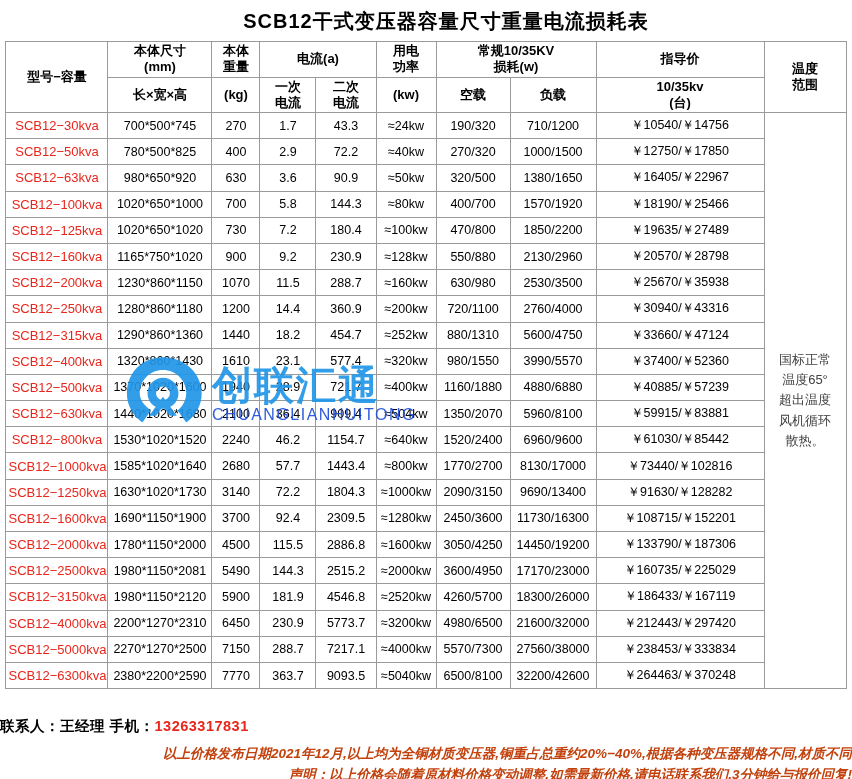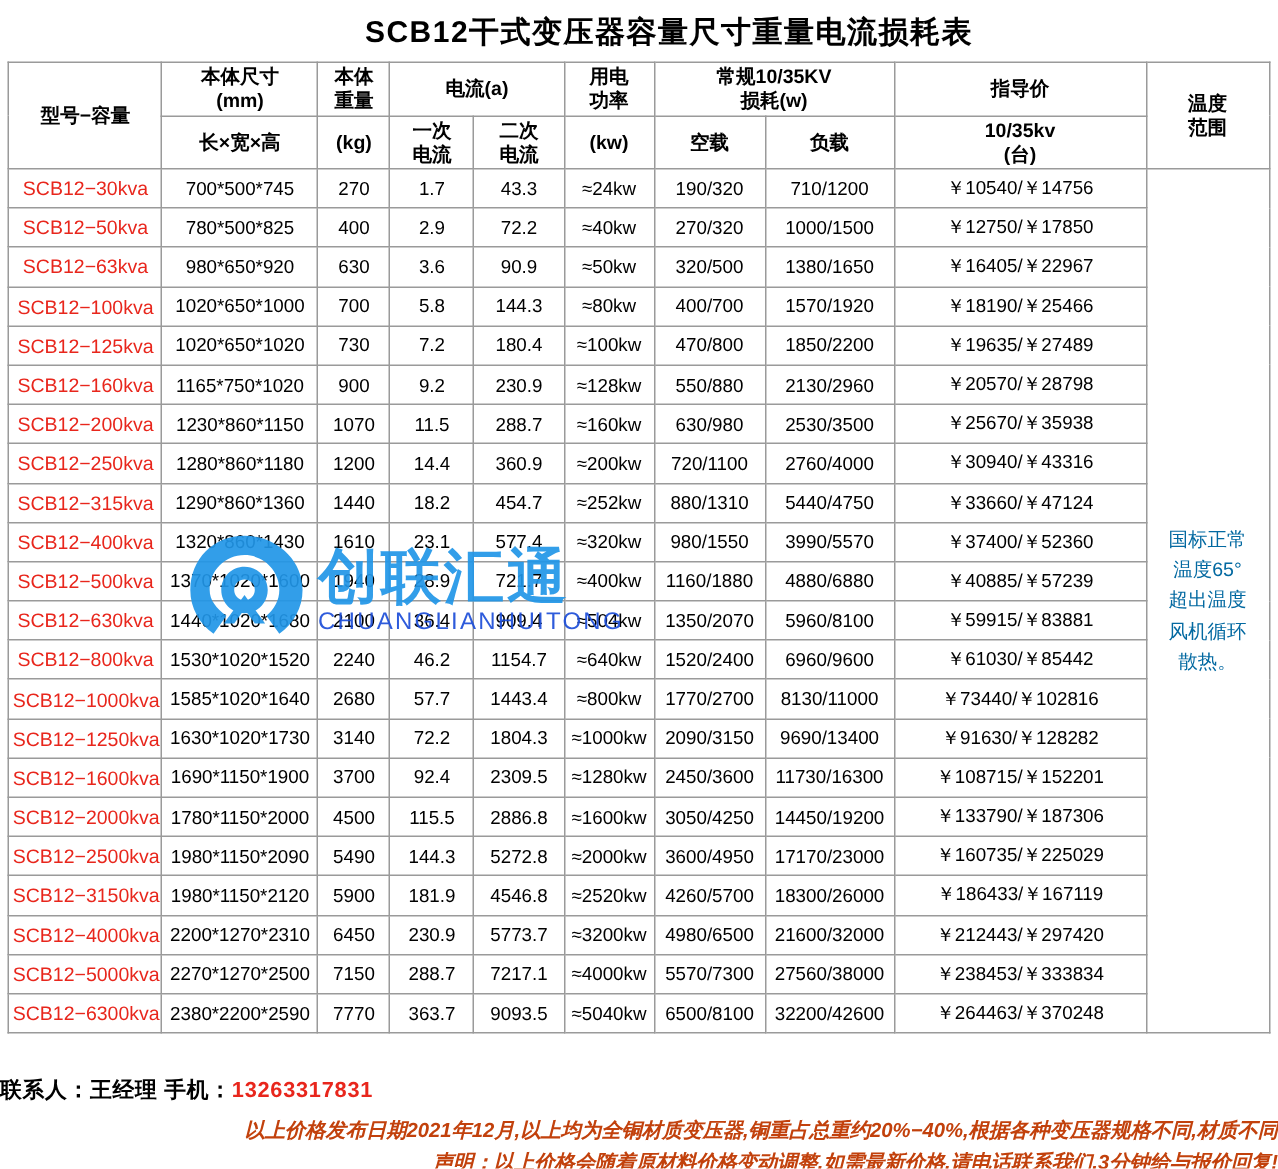--- a/index.html
+++ b/index.html
@@ -41,21 +41,21 @@
   tbody td{height:23.2px;}
   .model{
     color:#e8261c;
     font-size:13px;
     white-space:nowrap;
   }
   .temp-cell{
     font-size:13px;
     line-height:1.55;
     text-align:center;
-    color:#0369a1;
+    color:#404040;
   }
   .contact{
     font-size:14.5px;
     font-weight:bold;
     padding:6px 0 4px 0;
     letter-spacing:0.5px;
     margin-top:22px;
   }
   .contact .phone{color:#e8261c;}
   .notes{
@@ -270,21 +270,21 @@
           <td>￥30940/￥43316</td>
         </tr>
         <tr>
           <td class="model">SCB12−315kva</td>
           <td>1290*860*1360</td>
           <td>1440</td>
           <td>18.2</td>
           <td>454.7</td>
           <td>≈252kw</td>
           <td>880/1310</td>
-          <td>5440/4750</td>
+          <td>5600/4750</td>
           <td>￥33660/￥47124</td>
         </tr>
         <tr>
           <td class="model">SCB12−400kva</td>
           <td>1320*860*1430</td>
           <td>1610</td>
           <td>23.1</td>
           <td>577.4</td>
           <td>≈320kw</td>
           <td>980/1550</td>
@@ -325,21 +325,21 @@
           <td>￥61030/￥85442</td>
         </tr>
         <tr>
           <td class="model">SCB12−1000kva</td>
           <td>1585*1020*1640</td>
           <td>2680</td>
           <td>57.7</td>
           <td>1443.4</td>
           <td>≈800kw</td>
           <td>1770/2700</td>
-          <td>8130/11000</td>
+          <td>8130/17000</td>
           <td>￥73440/￥102816</td>
         </tr>
         <tr>
           <td class="model">SCB12−1250kva</td>
           <td>1630*1020*1730</td>
           <td>3140</td>
           <td>72.2</td>
           <td>1804.3</td>
           <td>≈1000kw</td>
           <td>2090/3150</td>
@@ -363,24 +363,24 @@
           <td>4500</td>
           <td>115.5</td>
           <td>2886.8</td>
           <td>≈1600kw</td>
           <td>3050/4250</td>
           <td>14450/19200</td>
           <td>￥133790/￥187306</td>
         </tr>
         <tr>
           <td class="model">SCB12−2500kva</td>
-          <td>1980*1150*2090</td>
+          <td>1980*1150*2081</td>
           <td>5490</td>
           <td>144.3</td>
-          <td>5272.8</td>
+          <td>2515.2</td>
           <td>≈2000kw</td>
           <td>3600/4950</td>
           <td>17170/23000</td>
           <td>￥160735/￥225029</td>
         </tr>
         <tr>
           <td class="model">SCB12−3150kva</td>
           <td>1980*1150*2120</td>
           <td>5900</td>
           <td>181.9</td>

